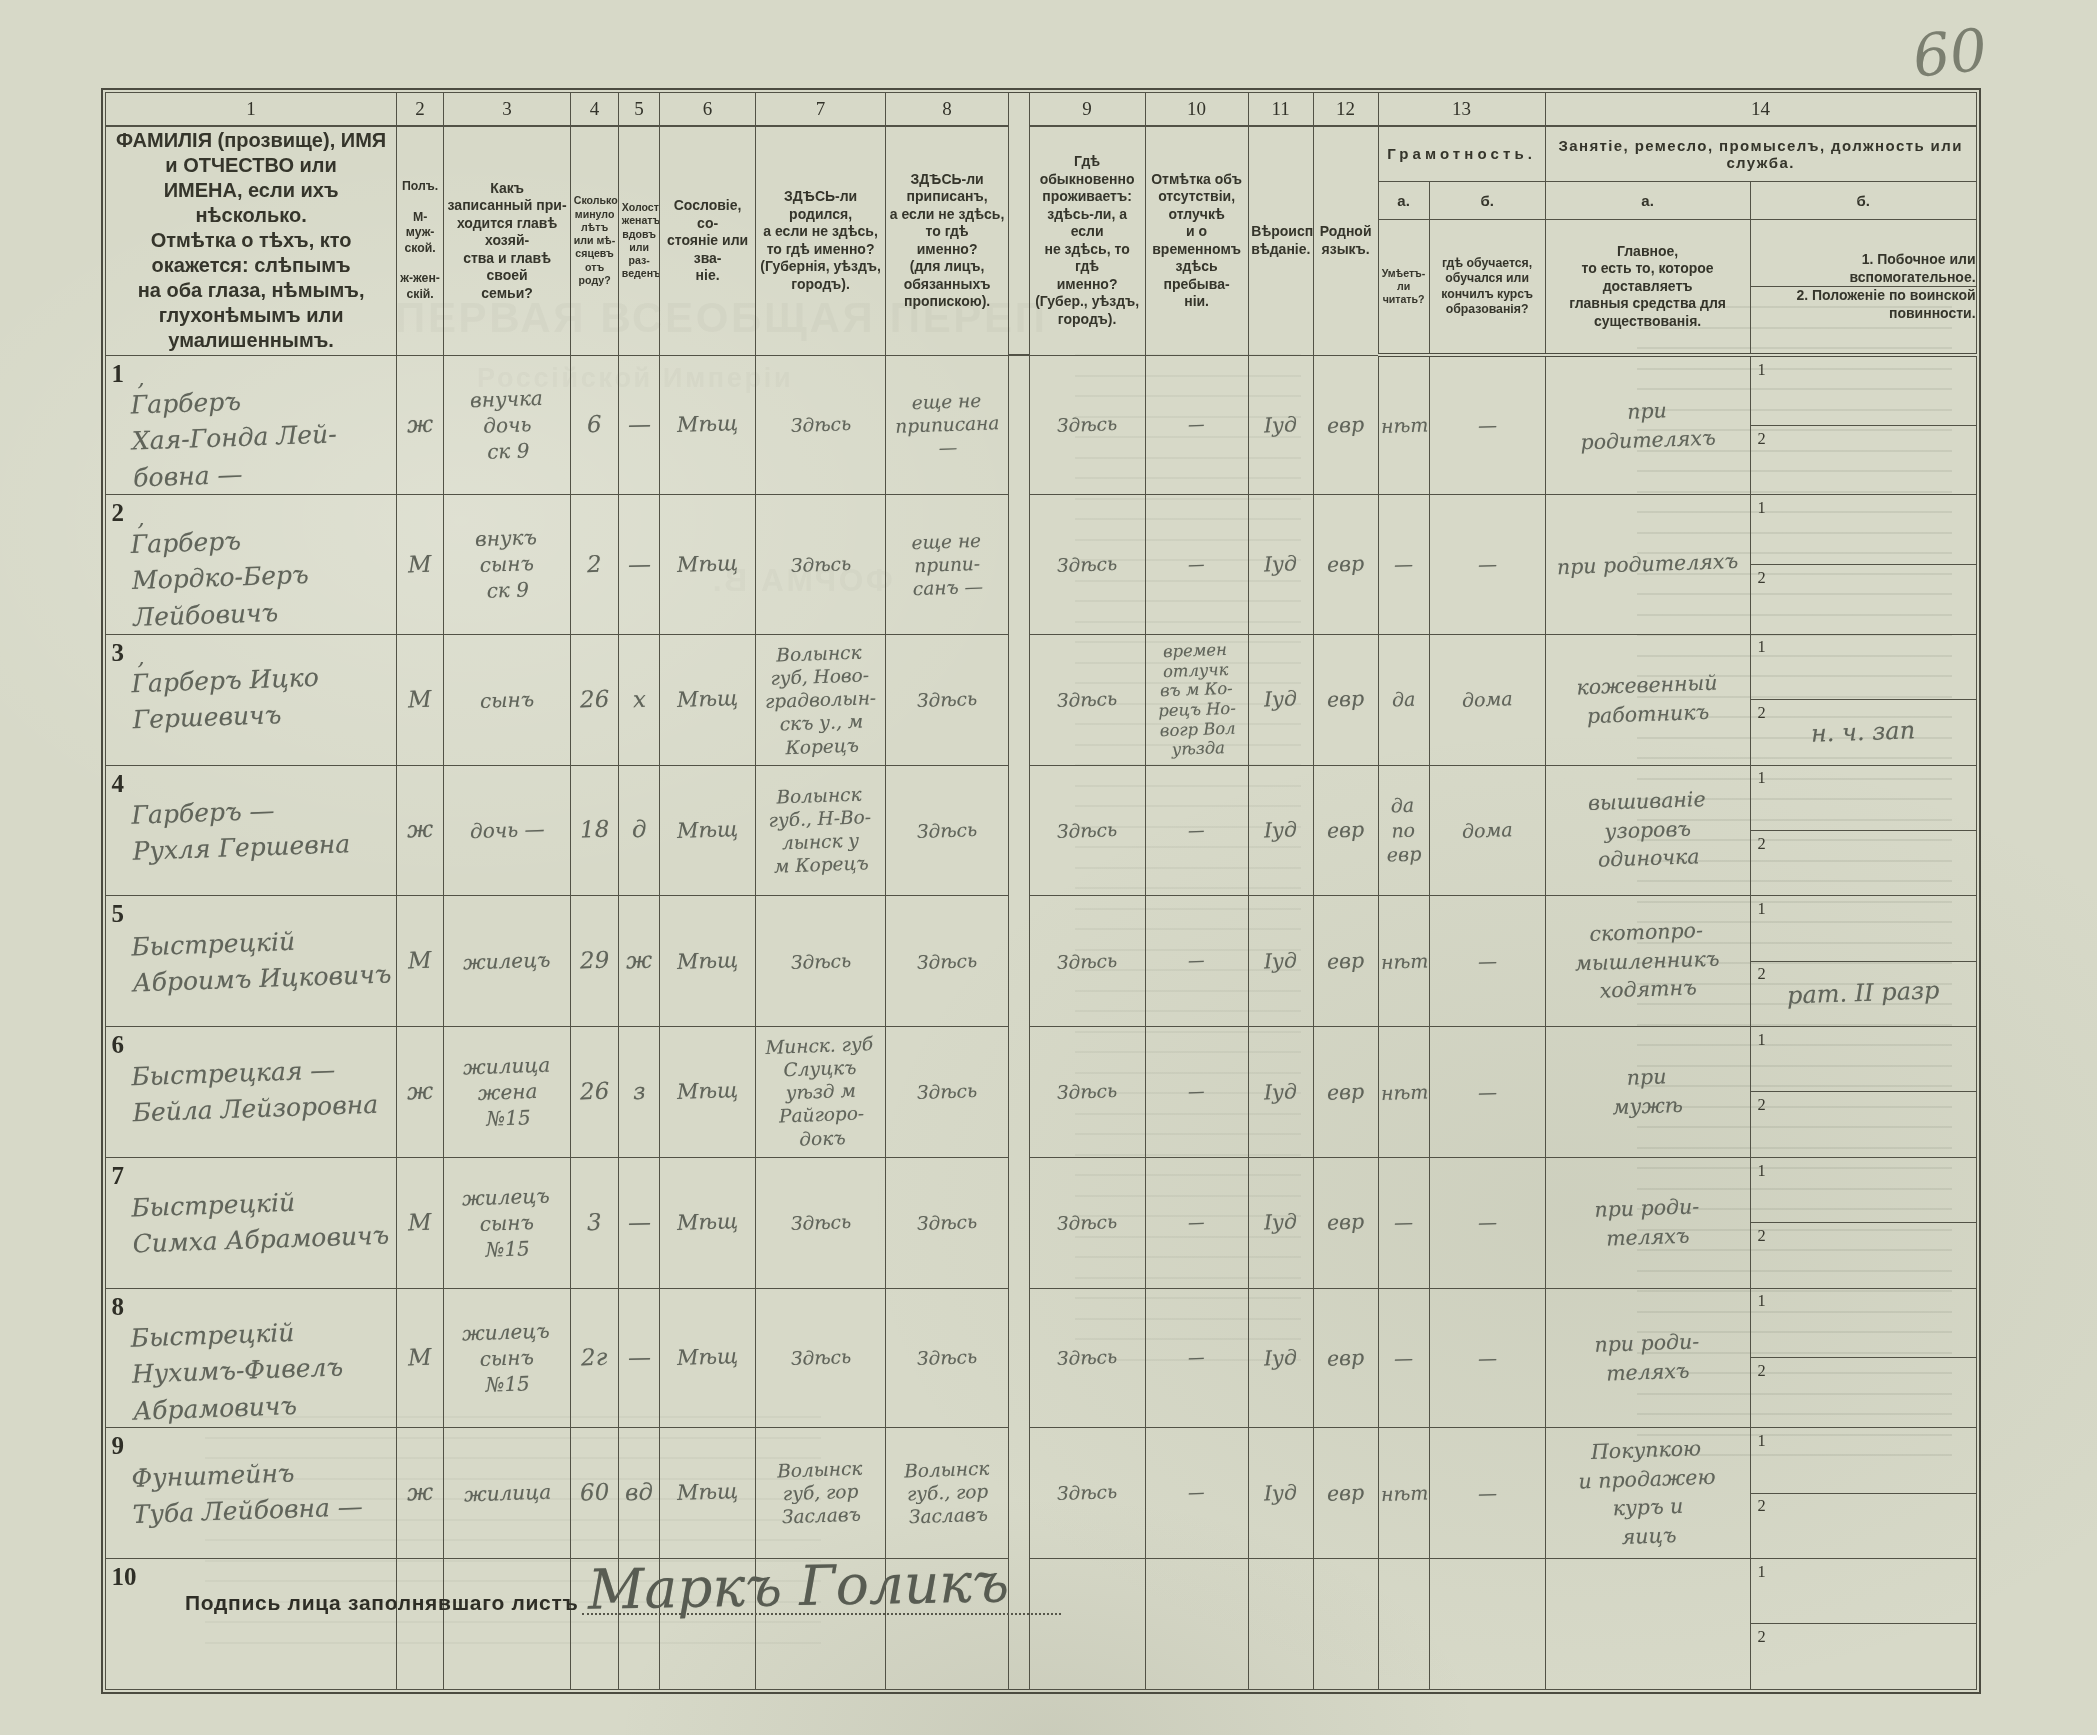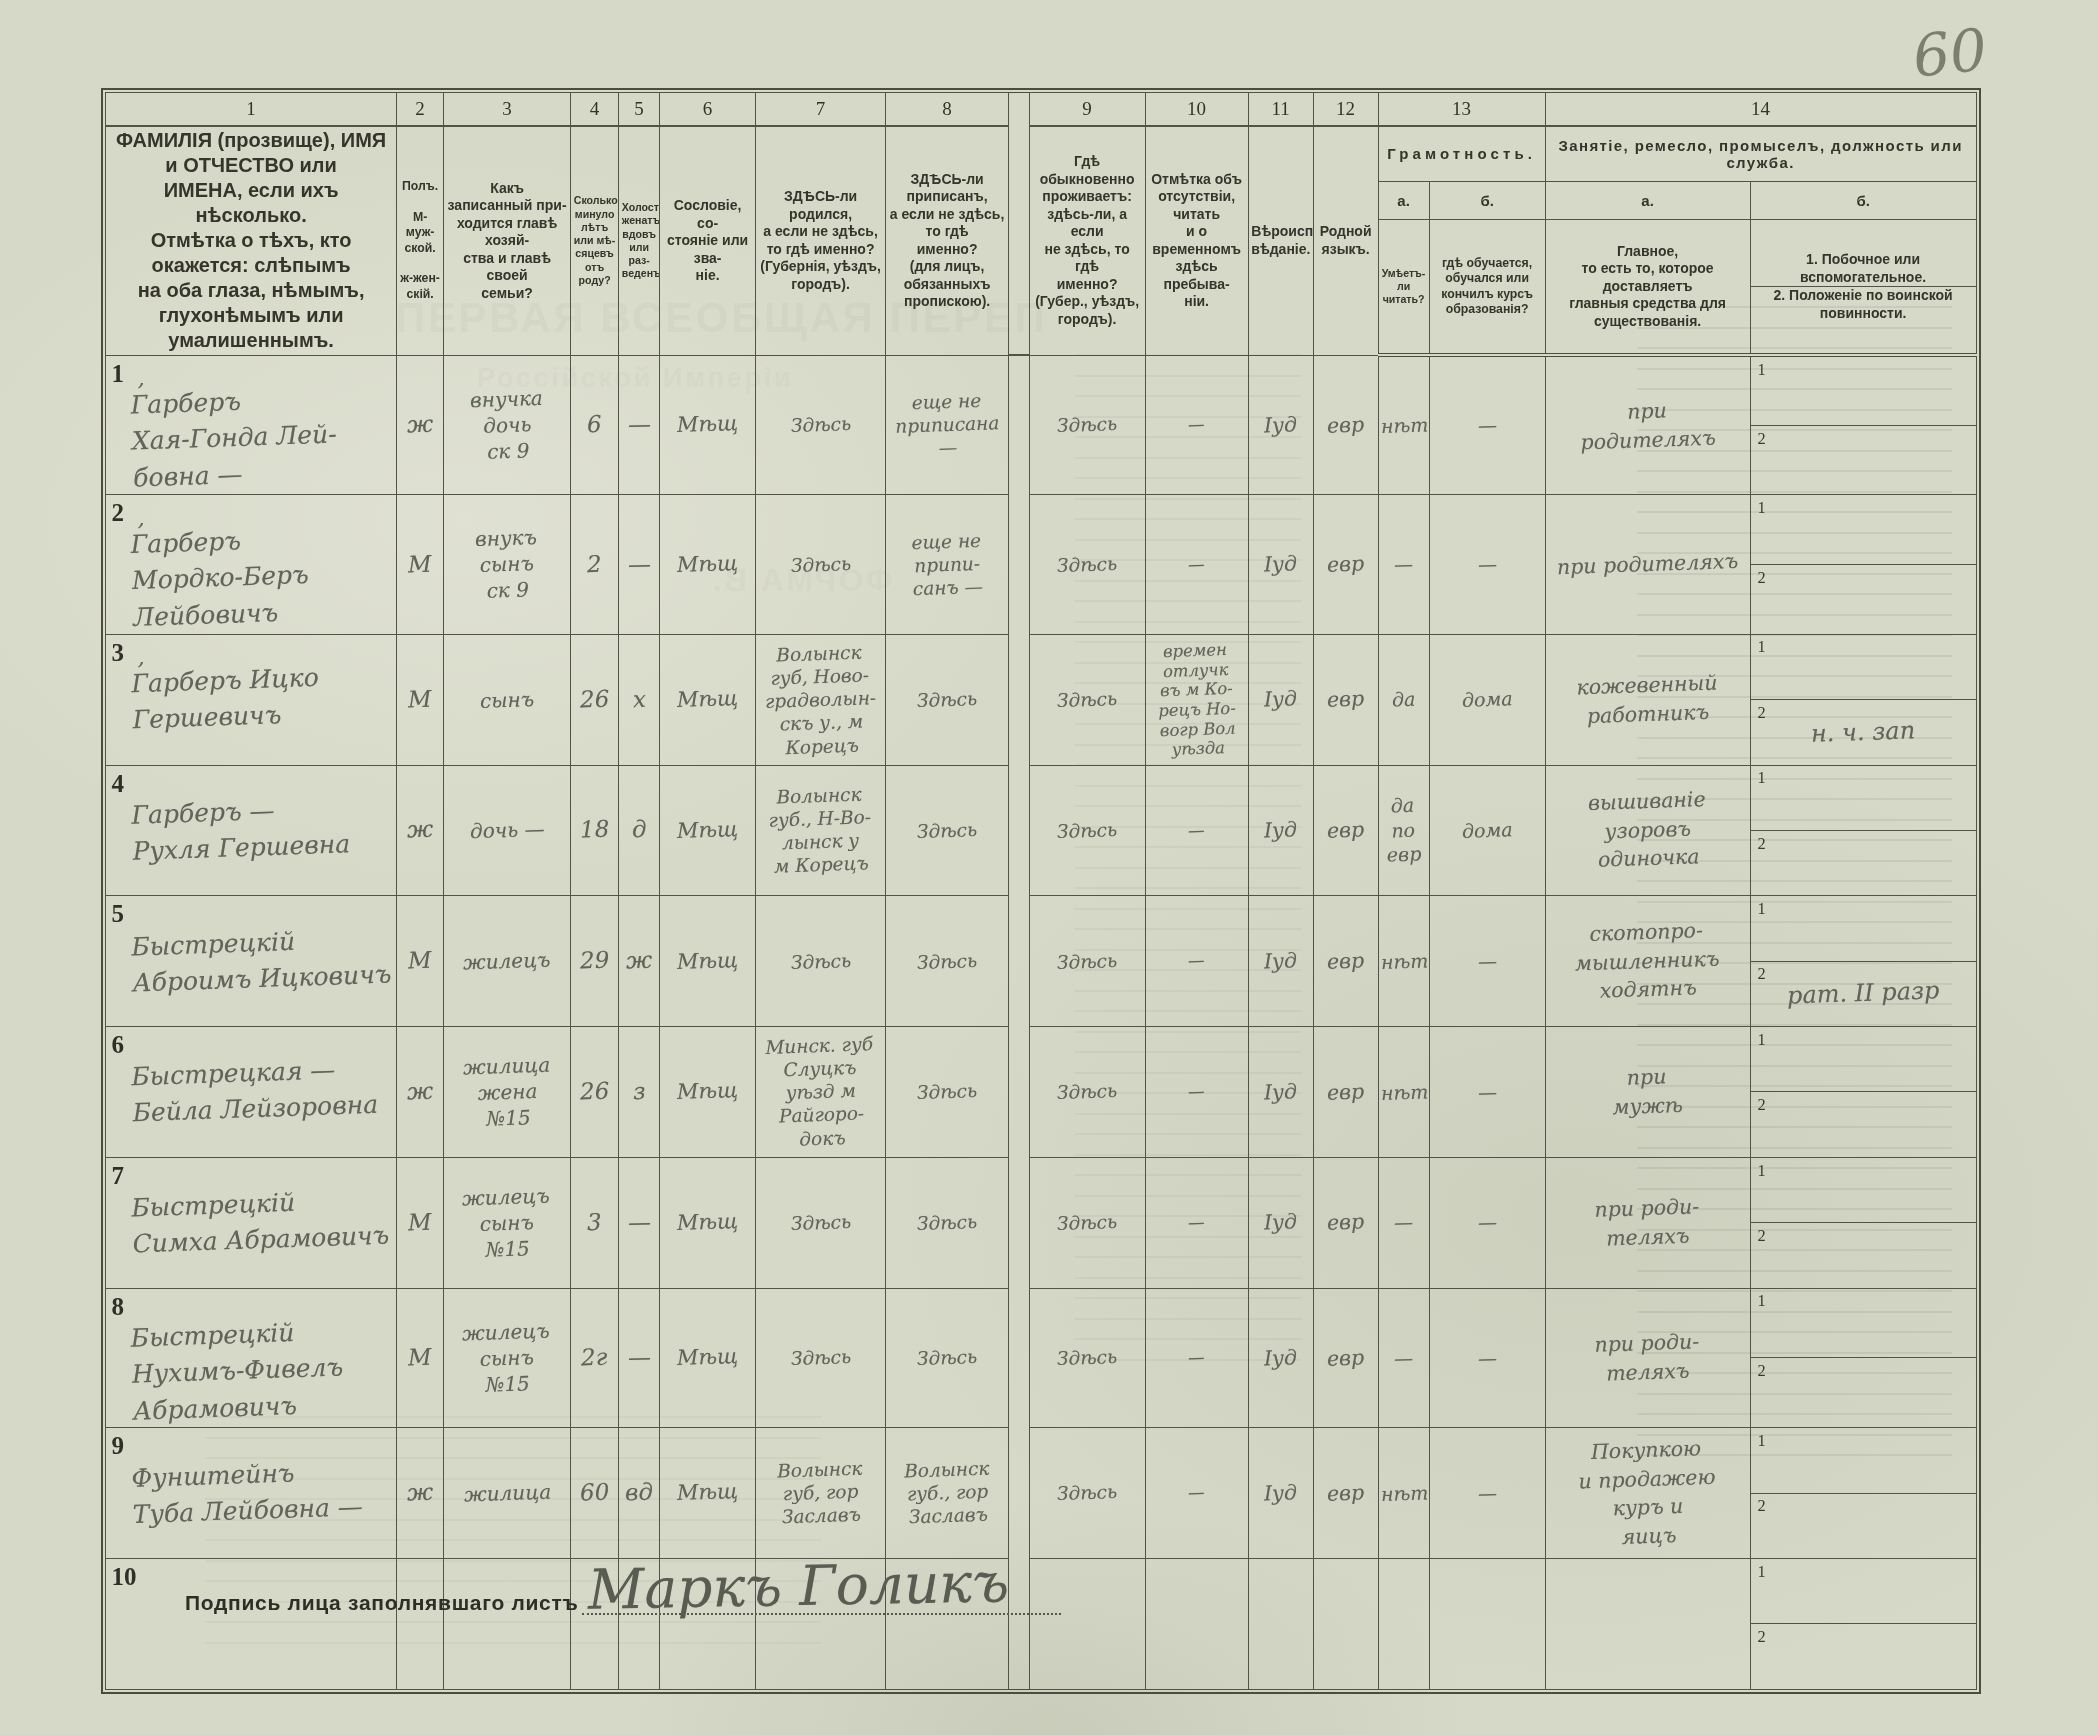--- a/index.html
+++ b/index.html
@@ -47,21 +47,21 @@
   .c-age .hw,.c-mar .hw{font-size:23px;}
   .c-est .hw{font-size:21px;}
   .c-geo .hw{font-size:18.5px;line-height:1.25;}
   .c-abs .hw{font-size:16.4px;line-height:1.2;}
   .c-rel12 .hw{font-size:20.5px;}
   .c-lit .hw{font-size:19px;}
   .c-occ .hw{font-size:20.5px;line-height:1.4;}
   
   .c-side{padding:0;}
   .sidewrap{display:flex;flex-direction:column;height:100%;width:100%;}
-  .sidecell{flex:1;position:relative;display:flex;align-items:center;justify-content:center;}
+  .sidecell{flex:1;position:relative;display:flex;align-items:center;justify-content:center;text-align:right;}
   .sidecell + .sidecell{border-top:1.4px solid #525246;}
   .side-label{position:absolute;top:2.7px;left:6.8px;font-family:"Liberation Serif",serif;
               font-size:16.4px;color:#3a3a30;font-style:normal;}
   .sidecell .hw{font-size:24px;}
   
   .folio{position:absolute;top:19px;right:110px;font-family:"DejaVu Serif",serif;font-style:italic;
          font-size:58px;color:#7b7f70;transform:rotate(-6deg);}
   .sig-row{position:absolute;left:164px;top:1586px;width:959px;margin-left:21px;}
   .sig-label{font-weight:bold;font-size:21px;color:#2e2e26;letter-spacing:0.7px;display:inline-block;}
   .sig-line{display:inline-block;width:479px;border-bottom:2.1px dotted #56564a;height:27px;
@@ -163,21 +163,21 @@
 именно?
 (для лицъ, обязанныхъ
 пропискою).</td>
     <td rowspan="3" class="h-txt f21">Гдѣ обыкновенно
 проживаетъ:
 здѣсь-ли, а если
 не здѣсь, то гдѣ
 именно?
 (Губер., уѣздъ, городъ).</td>
     <td rowspan="3" class="h-txt f21">Отмѣтка объ
-отсутствіи, читать
+отсутствіи, отлучкѣ
 и о временномъ
 здѣсь пребыва-
 ніи.</td>
     <td rowspan="3" class="h-txt f21">Вѣроиспо-
 вѣданіе.</td>
     <td rowspan="3" class="h-txt f21">Родной
 языкъ.</td>
     <td colspan="2" class="grp-title">Грамотность.</td>
     <td colspan="2" class="grp-title grp-title14">Занятіе, ремесло, промыселъ, должность или служба.</td>
   </tr>

